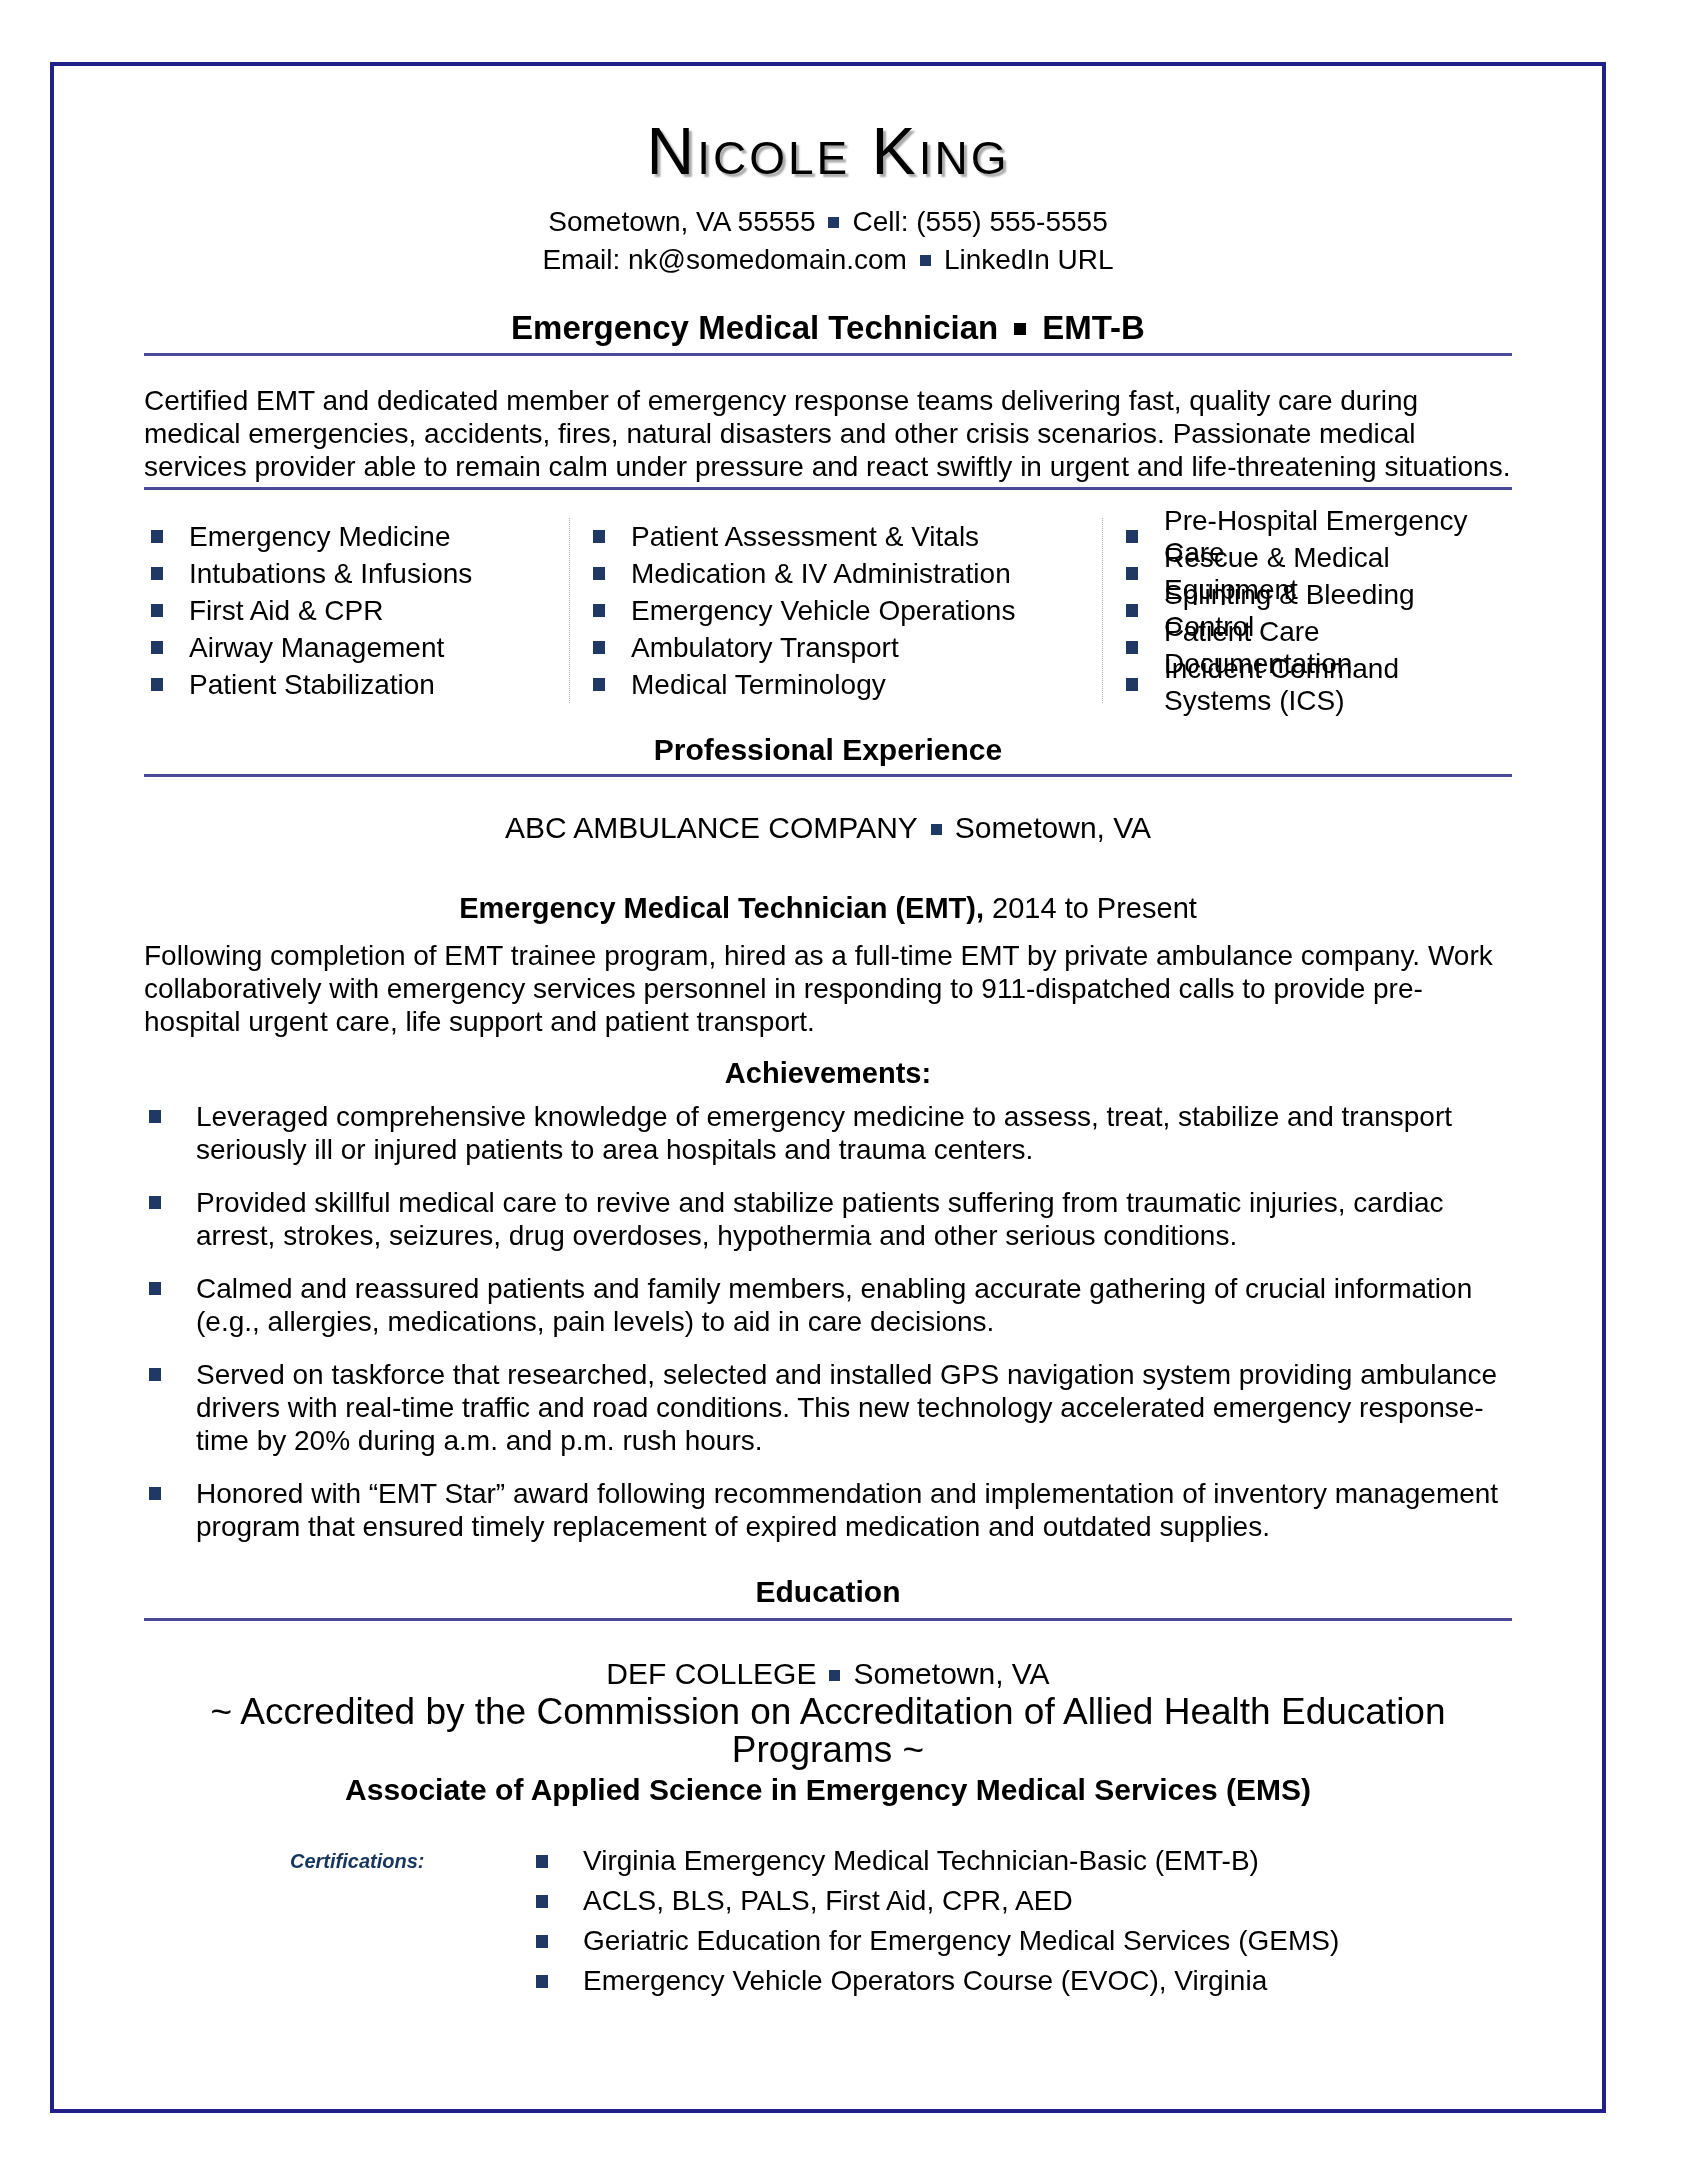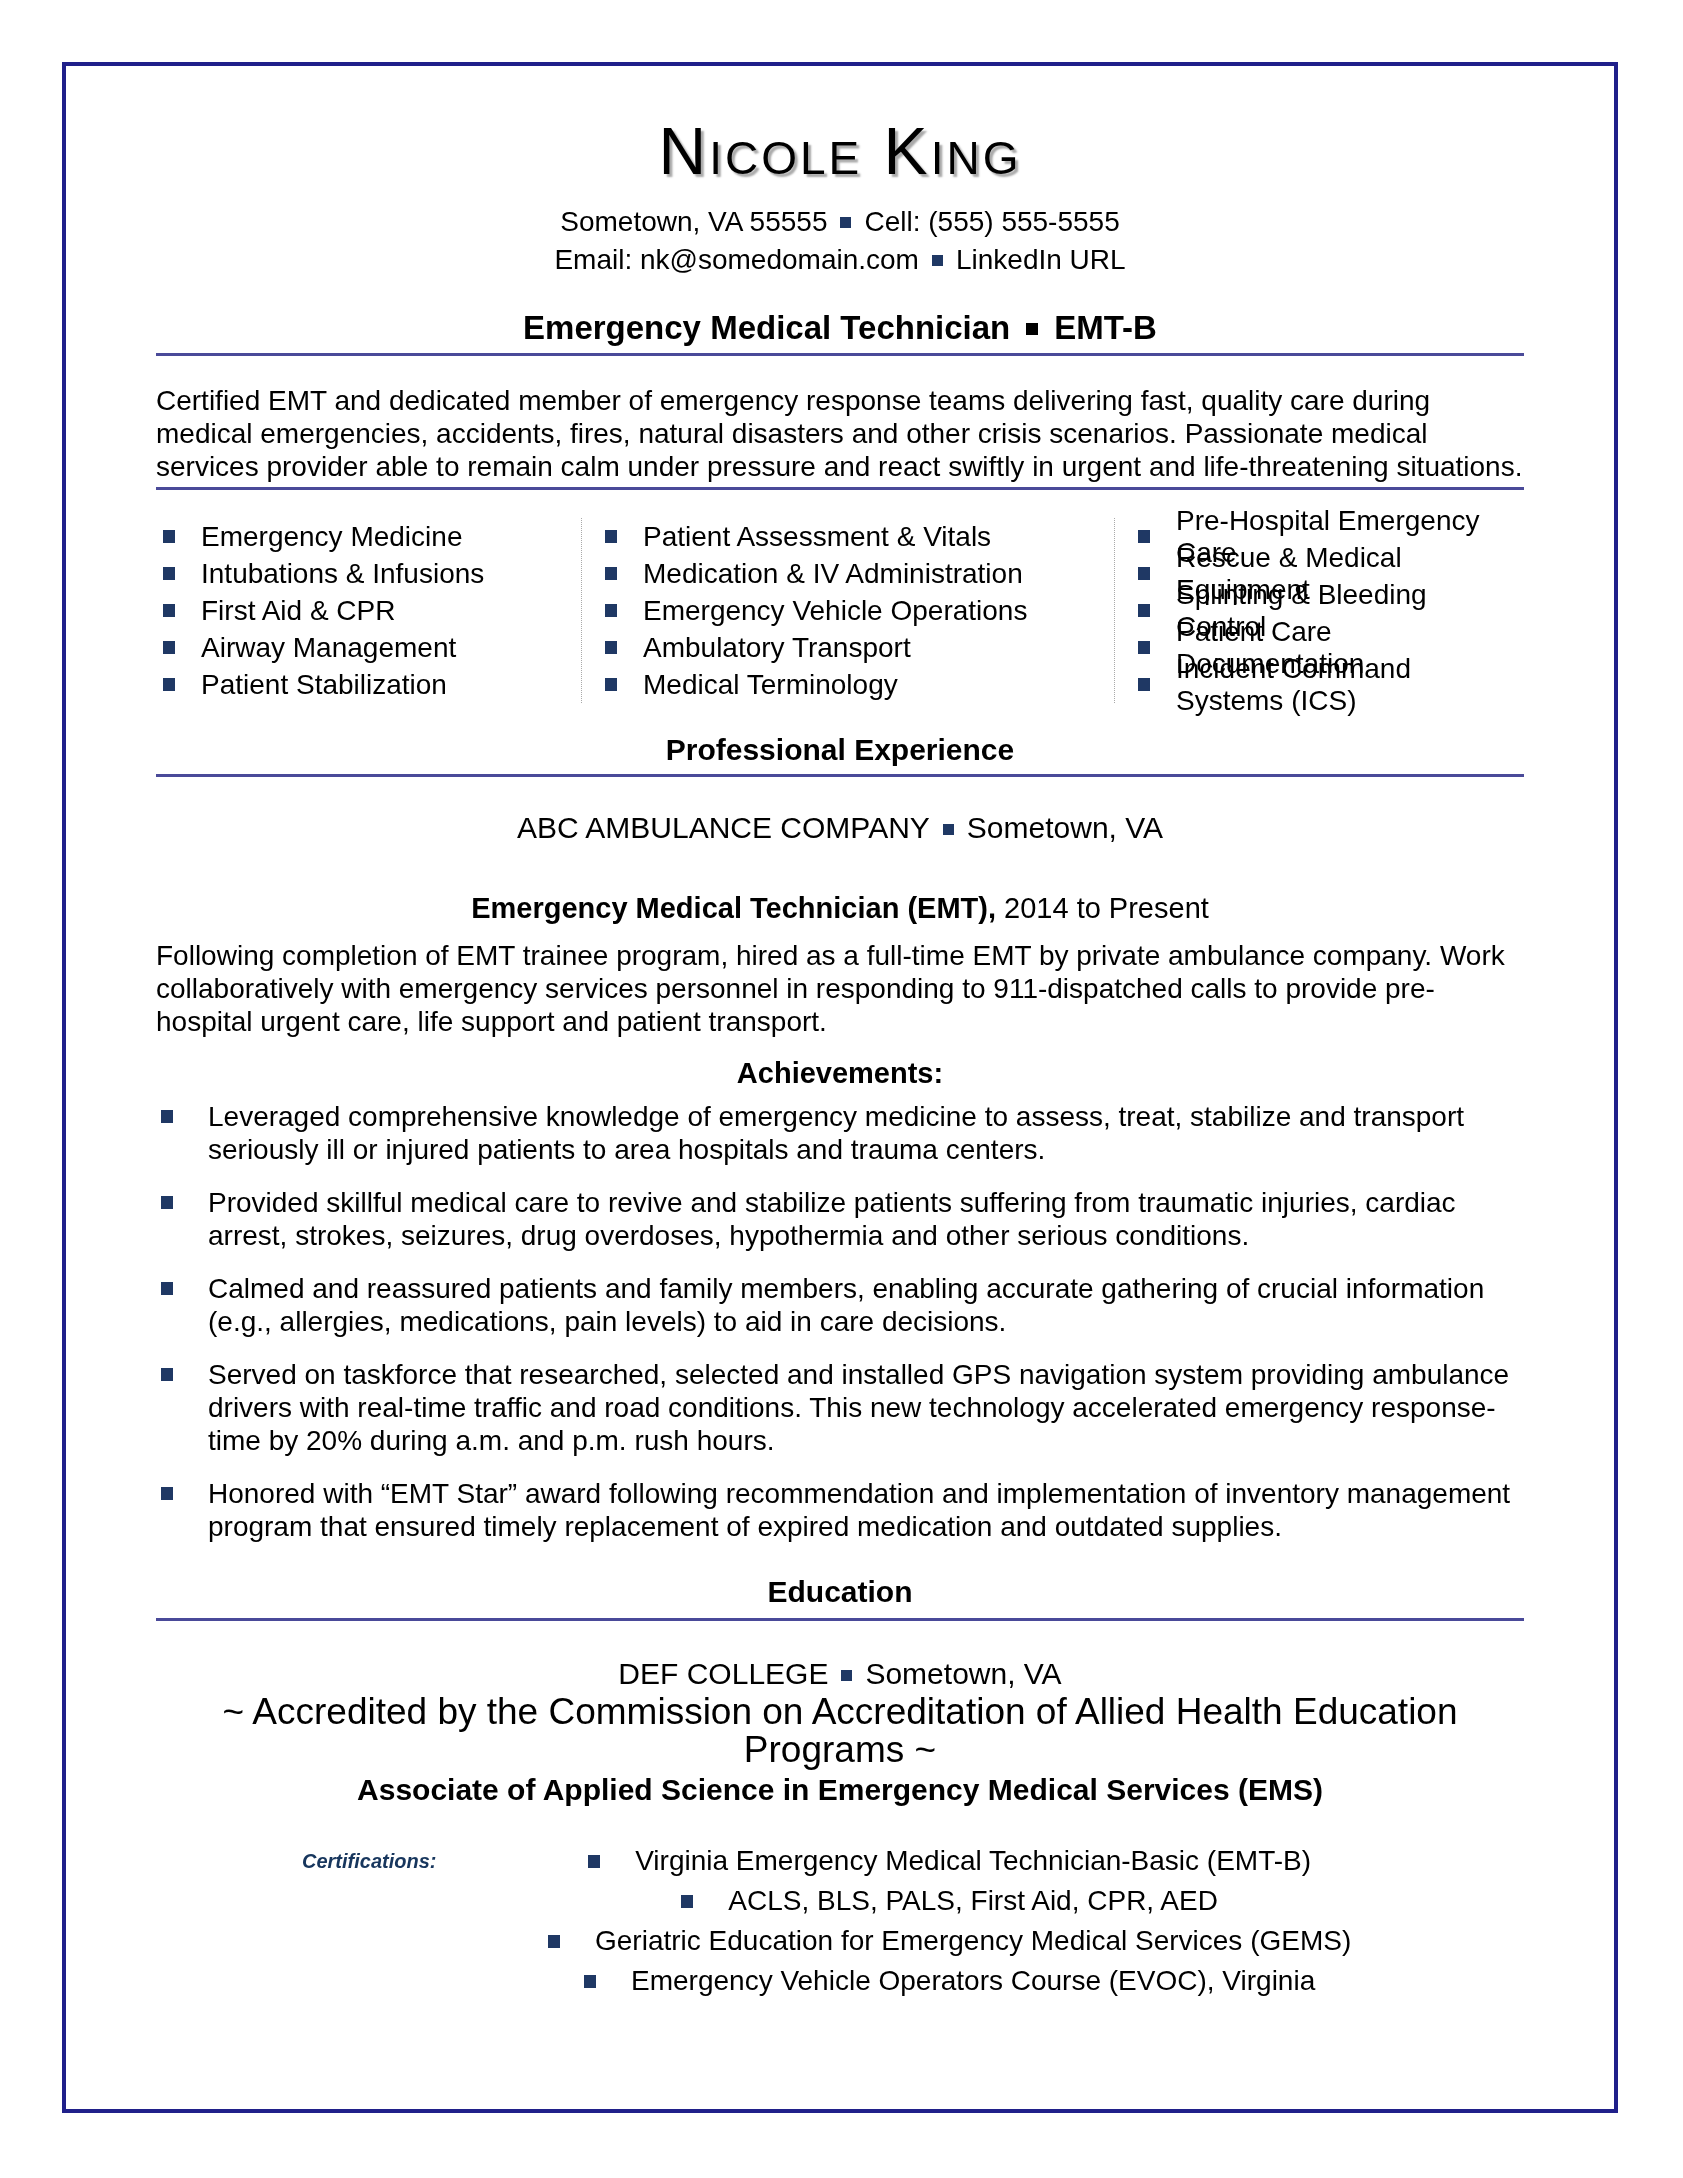--- a/index.html
+++ b/index.html
@@ -10,21 +10,21 @@
   }
   * { margin: 0; padding: 0; box-sizing: border-box; }
   html, body { background: #ffffff; }
   body {
     width: 1683px; height: 2178px;
     position: relative;
     font-family: "Liberation Sans", sans-serif;
     color: #000;
   }
   .page {
-    position: absolute; left: 62px; top: 62px;
+    position: absolute; left: 50px; top: 62px;
     width: 1556px; height: 2051px;
     border: 4px solid var(--page-border);
     background: #fff;
   }
   .inner { padding: 0 90px; }
 
   .name {
     margin-top: 40px;
     text-align: center;
     font-size: 66px; line-height: 91px;
@@ -99,21 +99,21 @@
   .degree  { text-align: center; font-size: 30px; font-weight: bold; line-height: 42px; }
 
   .certs { display: flex; margin-top: 30px; }
   .cert-label {
     width: 248px; padding-left: 146px;
     font-size: 20px; font-weight: bold; font-style: italic;
     color: var(--navy); line-height: 40px;
     white-space: nowrap;
   }
   .cert-list { margin-left: 144px; }
-  .cert { display: flex; align-items: center; height: 40px; font-size: 28px; justify-content: center; }
+  .cert { display: flex; align-items: center; height: 40px; font-size: 28px; }
   .cert .bullet { margin-right: 35px; }
 </style>
 </head>
 <body>
 
 <div class="page">
   <div class="inner">
 
     <h1 class="name">Nicole King</h1>
 

